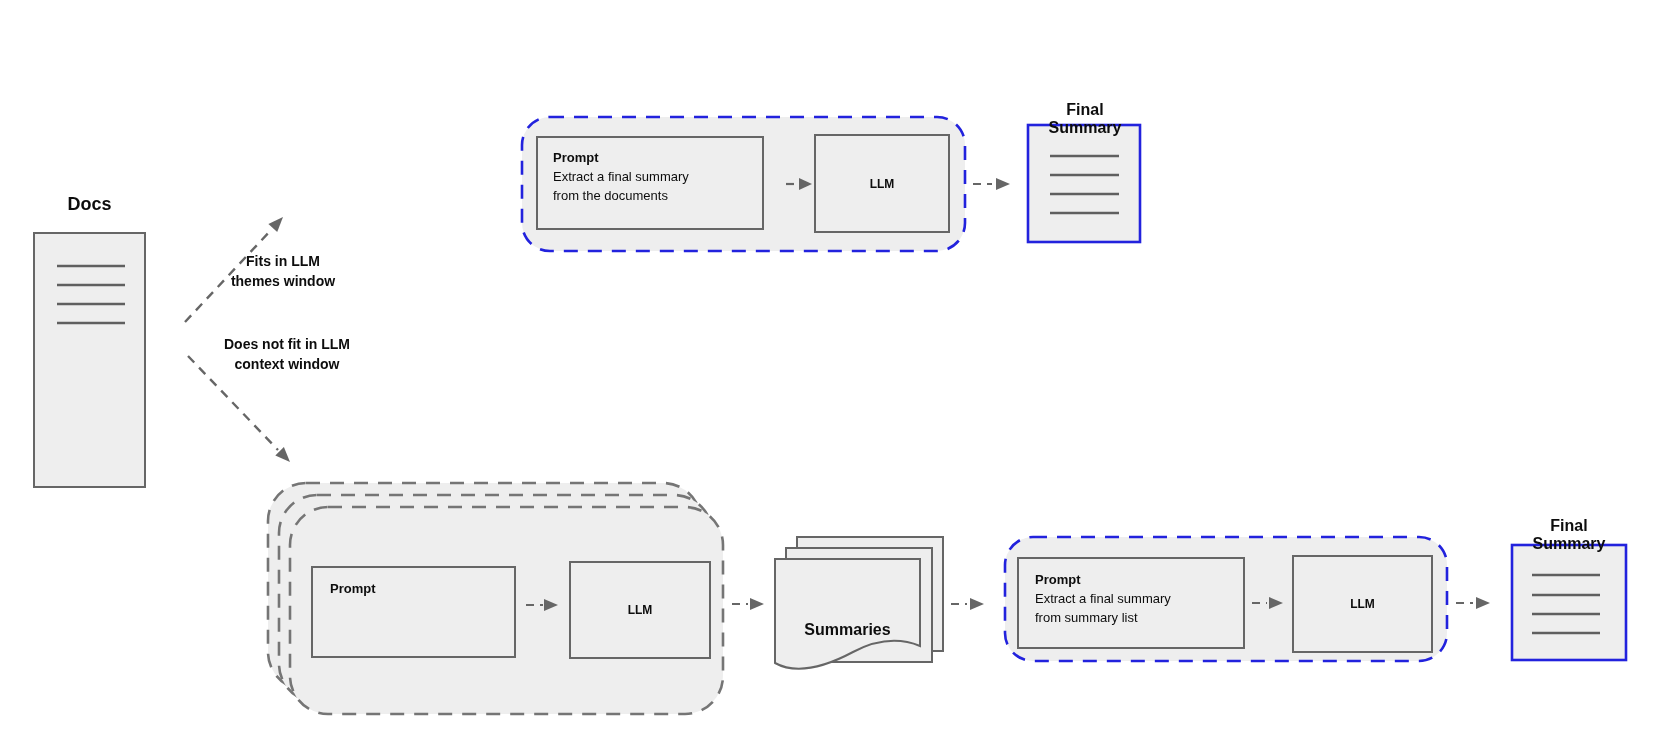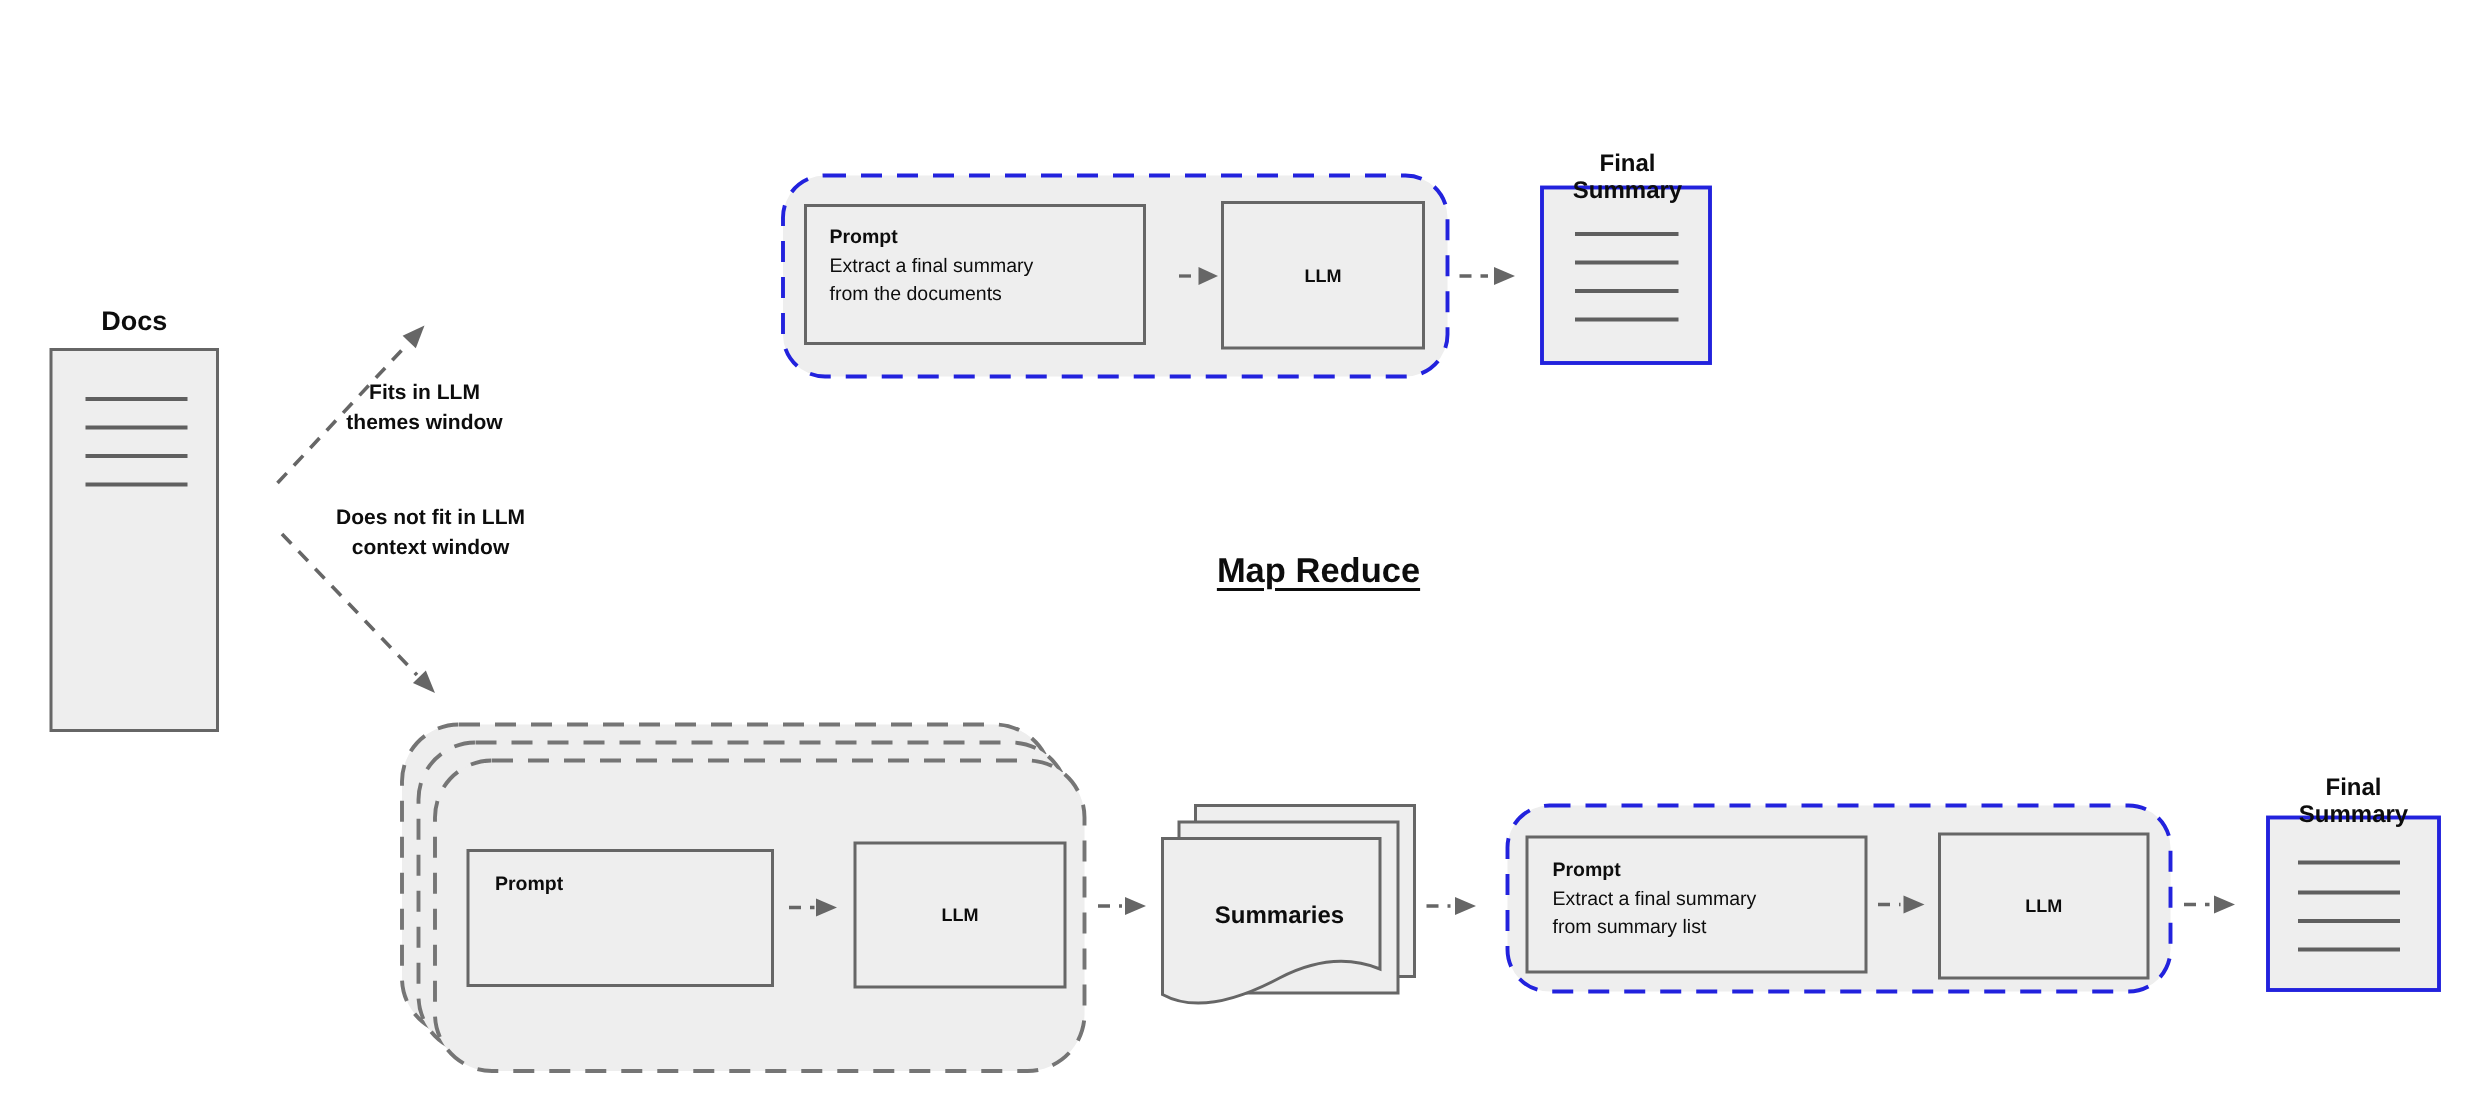--- a/index.html
+++ b/index.html
@@ -144,49 +144,48 @@
       <rect x="1512" y="545" width="114" height="115" fill="#eeeeee" stroke="#2222dd" stroke-width="2.6"></rect>
       <g stroke="#5f5f5f" stroke-width="2.6">
         <line x1="1532" y1="575" x2="1600" y2="575"></line>
         <line x1="1532" y1="595" x2="1600" y2="595"></line>
         <line x1="1532" y1="614" x2="1600" y2="614"></line>
         <line x1="1532" y1="633" x2="1600" y2="633"></line>
       </g>
     </g>
   </svg>
 
-  <div class="label doc-caption" style="left:34px;top:203px;width:111px;">Docs</div>
+  <div class="label doc-caption" style="left:34px;top:193px;width:111px;">Docs</div>
 
   <div class="label pre" style="left:203px;top:251px;width:160px;">Fits in LLM
 themes window</div>
 
   <div class="label pre" style="left:197px;top:334px;width:180px;">Does not fit in LLM
 context window</div>
 
 
-  <div class="label title" style="left:779px;top:367px;width:200px;">Map Reduce</div>
 
   <div class="prompt-block" style="left:553px;top:148px;width:200px;">
     <div class="head">Prompt</div>
     <div class="pre">Extract a final summary
 from the documents</div>
   </div>
 
   <div class="llm-label" style="left:815px;top:135px;width:134px;height:97px;">LLM</div>
 
   <div class="label fs-caption pre" style="left:1025px;top:76px;width:120px;">Final
 Summary</div>
 
   <div class="prompt-block" style="left:330px;top:579px;width:180px;">
     <div class="head">Prompt</div>
   </div>
 
   <div class="llm-label" style="left:570px;top:562px;width:140px;height:96px;">LLM</div>
 
-  <div class="label summaries-caption" style="left:775px;top:601px;width:156px;">Summaries</div>
+  <div class="label summaries-caption" style="left:775px;top:620px;width:145px;">Summaries</div>
 
   <div class="prompt-block" style="left:1035px;top:570px;width:205px;">
     <div class="head">Prompt</div>
     <div class="pre">Extract a final summary
 from summary list</div>
   </div>
 
   <div class="llm-label" style="left:1293px;top:556px;width:139px;height:96px;">LLM</div>
 
   <div class="label fs-caption pre" style="left:1509px;top:492px;width:120px;">Final

